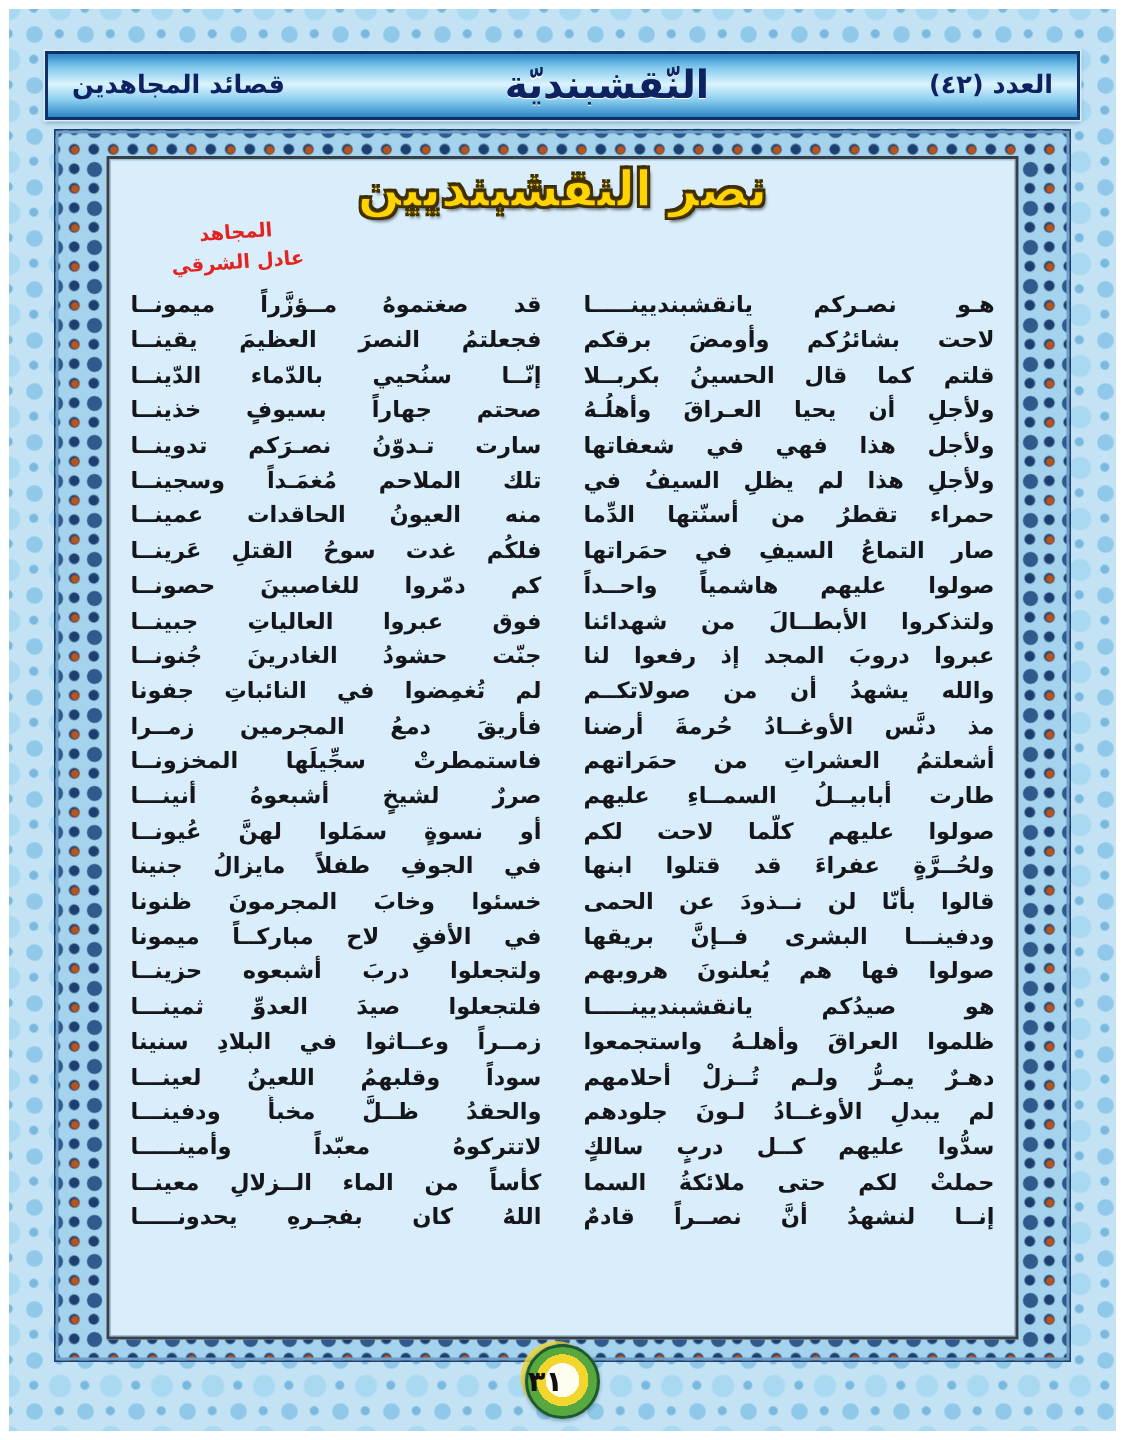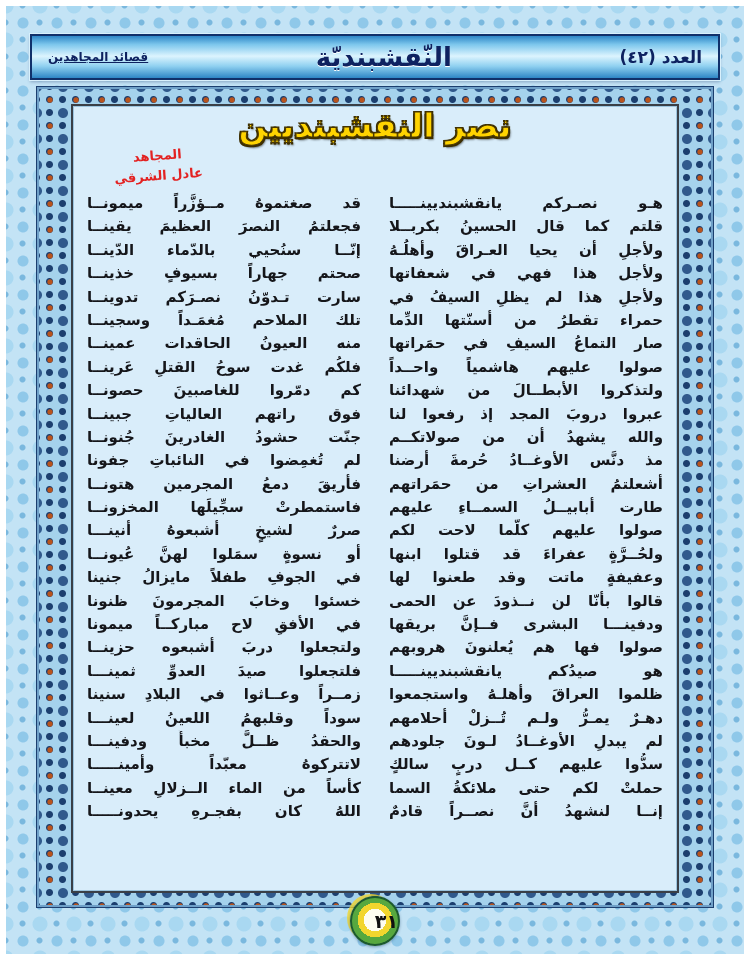--- a/index.html
+++ b/index.html
@@ -24,21 +24,21 @@
     position:absolute;left:30px;top:34px;width:690px;height:46px;
     box-sizing:border-box;
     border:2px solid #10306a;
     box-shadow:0 0 0 1px #d8f0fc, 0 2px 3px rgba(20,50,100,.35);
     background:linear-gradient(180deg,#2e86c6 0%,#7cc6ec 20%,#dcf4fe 48%,#8fd0f0 72%,#2e86c6 100%);
     display:flex;align-items:center;justify-content:space-between;
     padding:0 16px;direction:rtl;color:#0e2260;
   }
   .header-issue{font-size:17px;font-weight:bold;text-align:center;}
   .header-masthead{font-size:26px;font-weight:bold;letter-spacing:1px;text-shadow:0 1px 0 #ffffff;}
-  .header-section{font-size:12px;font-weight:bold;text-decoration:underline;}
+  .header-section{font-size:17px;font-weight:bold;}
   
   .frame{
     position:absolute;left:36px;top:86px;width:678px;height:822px;
     box-sizing:border-box;
     background-color:#a5d2ec;
     background-image:
       radial-gradient(circle,#b9541d 2.2px,transparent 3.2px),
       radial-gradient(circle,#30598c 4.5px,transparent 5.5px),
       radial-gradient(circle,#1c3f6f 3px,transparent 4px),
       radial-gradient(circle,#7fb3d8 2px,transparent 3px);
@@ -78,21 +78,21 @@
     text-align:justify;text-align-last:justify;overflow:hidden;
   }
   
   .medallion{
     position:absolute;left:50%;top:896px;transform:translateX(-50%);
     width:46px;height:46px;border-radius:50%;
     background:
       radial-gradient(circle at 50% 48%,#fdfdf0 0 34%,#f2d62e 34% 52%,#57a83f 52% 72%,#2d7a46 72% 86%,#1f5a7a 86% 100%);
     border:2px solid #1d5a2e;
     box-shadow:0 1px 3px rgba(0,40,80,.4), -4px -3px 0 -1px rgba(240,214,46,.8);
-    display:flex;align-items:center;justify-content:flex-start;
+    display:flex;align-items:center;justify-content:flex-end;
     font-size:19px;font-weight:bold;color:#101010;
   }
 </style>
 </head>
 <body>
 
 <div class="bg-pattern"></div>
 
 <div class="header-bar">
   <span class="header-issue">العدد (٤٢)</span>
@@ -103,36 +103,36 @@
 <div class="frame">
   <div class="content">
     <h1 class="poem-title">نصر النقشبنديين</h1>
     <div class="author">
       <div>المجاهد</div>
       <div>عادل الشرقي</div>
     </div>
     <div class="poem-columns">
       <div class="poem-col">
           <div class="poem-line">هـو نصـركم يانقشبنديينـــــا</div>
+          <div class="poem-line">لاحت بشائرُكم وأومضَ برقكم</div>
           <div class="poem-line">قلتم كما قال الحسينُ بكربــلا</div>
           <div class="poem-line">ولأجلِ أن يحيا العـراقَ وأهلُـهُ</div>
           <div class="poem-line">ولأجل هذا فهي في شعفاتها</div>
           <div class="poem-line">ولأجلِ هذا لم يظلِ السيفُ في</div>
           <div class="poem-line">حمراء تقطرُ من أسنّتها الدِّما</div>
           <div class="poem-line">صار التماعُ السيفِ في حمَراتها</div>
           <div class="poem-line">صولوا عليهم هاشمياً واحــداً</div>
           <div class="poem-line">ولتذكروا الأبطــالَ من شهدائنا</div>
           <div class="poem-line">عبروا دروبَ المجد إذ رفعوا لنا</div>
           <div class="poem-line">والله يشهدُ أن من صولاتكــم</div>
           <div class="poem-line">مذ دنَّس الأوغــادُ حُرمةَ أرضنا</div>
           <div class="poem-line">أشعلتمُ العشراتِ من حمَراتهم</div>
           <div class="poem-line">طارت أبابيــلُ السمــاءِ عليهم</div>
           <div class="poem-line">صولوا عليهم كلّما لاحت لكم</div>
           <div class="poem-line">ولحُــرَّةٍ عفراءَ قد قتلوا ابنها</div>
-          <div class="poem-line">وعفيفةٍ ماتت وقد طعنوا لها</div>
           <div class="poem-line">قالوا بأنّا لن نــذودَ عن الحمى</div>
           <div class="poem-line">ودفينـــا البشرى فــإنَّ بريقها</div>
           <div class="poem-line">صولوا فها هم يُعلنونَ هروبهم</div>
           <div class="poem-line">هو صيدُكم يانقشبنديينـــــا</div>
           <div class="poem-line">ظلموا العراقَ وأهلـهُ واستجمعوا</div>
           <div class="poem-line">دهـرٌ يمـرُّ ولـم تُــزلْ أحلامهم</div>
           <div class="poem-line">لم يبدلِ الأوغــادُ لـونَ جلودهم</div>
           <div class="poem-line">سدُّوا عليهم كــل دربٍ سالكٍ</div>
           <div class="poem-line">حملتْ لكم حتى ملائكةُ السما</div>
           <div class="poem-line">إنــا لنشهدُ أنَّ نصــراً قادمٌ</div>
@@ -140,24 +140,24 @@
       <div class="poem-col">
           <div class="poem-line">قد صغتموهُ مــؤزَّراً ميمونــا</div>
           <div class="poem-line">فجعلتمُ النصرَ العظيمَ يقينــا</div>
           <div class="poem-line">إنّــا سنُحيي بالدّماء الدّينــا</div>
           <div class="poem-line">صحتم جهاراً بسيوفٍ خذينــا</div>
           <div class="poem-line">سارت تـدوّنُ نصـرَكم تدوينــا</div>
           <div class="poem-line">تلك الملاحم مُغمَـداً وسجينــا</div>
           <div class="poem-line">منه العيونُ الحاقدات عمينــا</div>
           <div class="poem-line">فلكُم غدت سوحُ القتلِ عَرينــا</div>
           <div class="poem-line">كم دمّروا للغاصبينَ حصونــا</div>
-          <div class="poem-line">فوق راتهم العالياتِ جبينــا</div>
+          <div class="poem-line">فوق عبروا العالياتِ جبينــا</div>
           <div class="poem-line">جنّت حشودُ الغادرينَ جُنونــا</div>
           <div class="poem-line">لم تُغمِضوا في النائباتِ جفونا</div>
-          <div class="poem-line">فأريقَ دمعُ المجرمين هتونــا</div>
+          <div class="poem-line">فأريقَ دمعُ المجرمين زمــرا</div>
           <div class="poem-line">فاستمطرتْ سجِّيلَها المخزونــا</div>
           <div class="poem-line">صررٌ لشيخٍ أشبعوهُ أنينـــا</div>
           <div class="poem-line">أو نسوةٍ سمَلوا لهنَّ عُيونــا</div>
           <div class="poem-line">في الجوفِ طفلاً مايزالُ جنينا</div>
           <div class="poem-line">خسئوا وخابَ المجرمونَ ظنونا</div>
           <div class="poem-line">في الأفقِ لاح مباركــاً ميمونا</div>
           <div class="poem-line">ولتجعلوا دربَ أشبعوه حزينــا</div>
           <div class="poem-line">فلتجعلوا صيدَ العدوِّ ثمينـــا</div>
           <div class="poem-line">زمــراً وعــاثوا في البلادِ سنينا</div>
           <div class="poem-line">سوداً وقلبهمُ اللعينُ لعينـــا</div>

